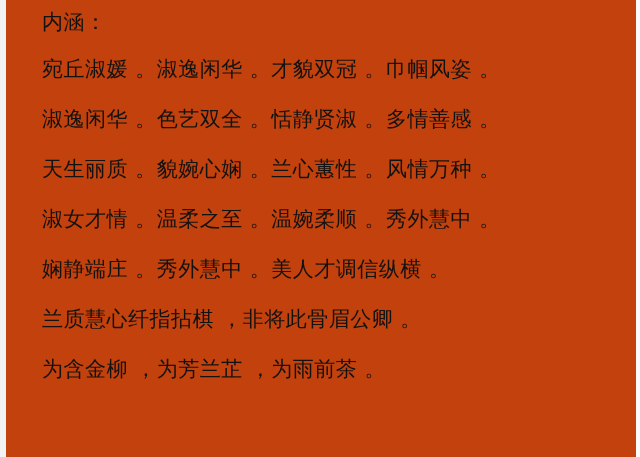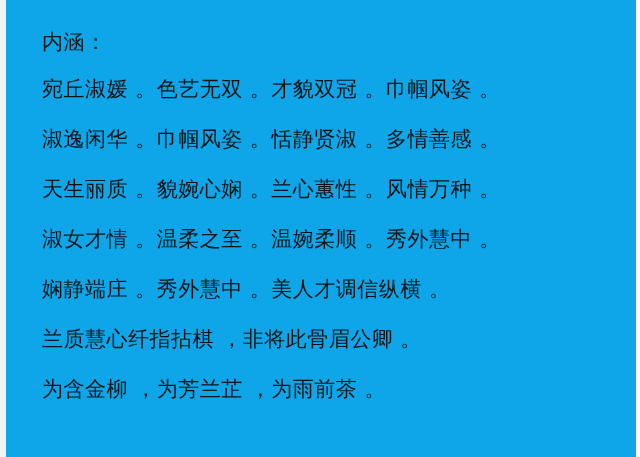--- a/index.html
+++ b/index.html
@@ -10,23 +10,23 @@
     width: 640px;
     height: 457px;
     background: #ffffff;
     font-family: "DejaVu Sans", sans-serif;
     overflow: hidden;
   }
   .page {
     position: relative;
     width: 640px;
     height: 457px;
-    background: #0ea5e9;
+    background: #c2410c;
     box-sizing: border-box;
-    padding: 20px 12px 0 42px;
+    padding: 0 12px 0 42px;
   }
   .line {
     color: #121212;
     font-size: 21px;
     line-height: 50px;
     letter-spacing: 0.5px;
     white-space: nowrap;
     font-family: "DejaVu Sans", sans-serif;
     font-weight: 400;
   }
@@ -51,20 +51,20 @@
   }
 </style>
 </head>
 <body>
 
 <div class="page">
   <div class="side-edge-left"></div>
   <div class="side-edge-right"></div>
 
   <div class="line heading">内涵：</div>
-  <div class="line">宛丘淑媛 。色艺无双 。才貌双冠 。巾帼风姿 。</div>
-  <div class="line">淑逸闲华 。巾帼风姿 。恬静贤淑 。多情善感 。</div>
+  <div class="line">宛丘淑媛 。淑逸闲华 。才貌双冠 。巾帼风姿 。</div>
+  <div class="line">淑逸闲华 。色艺双全 。恬静贤淑 。多情善感 。</div>
   <div class="line">天生丽质 。貌婉心娴 。兰心蕙性 。风情万种 。</div>
   <div class="line">淑女才情 。温柔之至 。温婉柔顺 。秀外慧中 。</div>
   <div class="line">娴静端庄 。秀外慧中 。美人才调信纵横 。</div>
   <div class="line">兰质慧心纤指拈棋 ，非将此骨眉公卿 。</div>
   <div class="line">为含金柳 ，为芳兰芷 ，为雨前茶 。</div>
 </div>
 
 </body></html>

